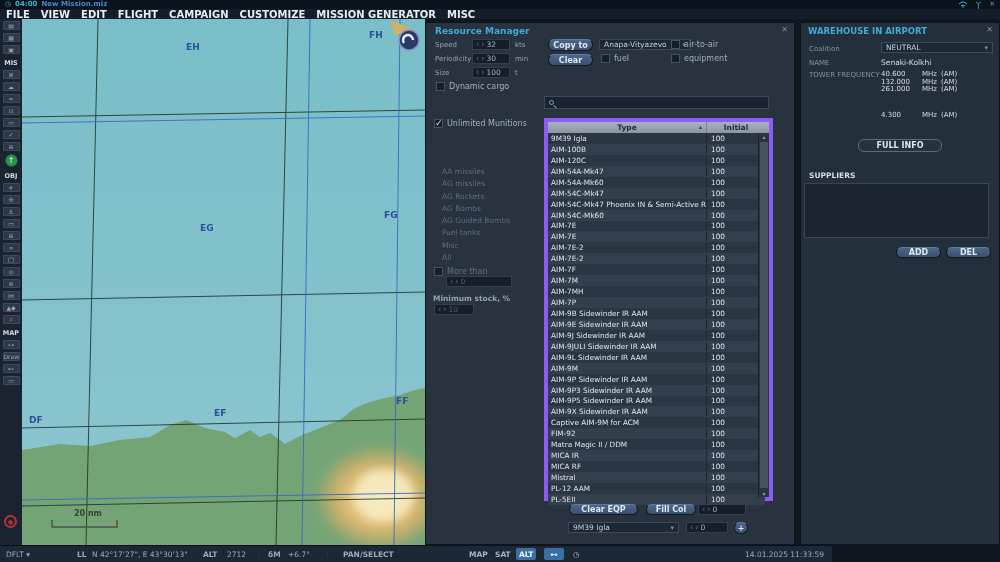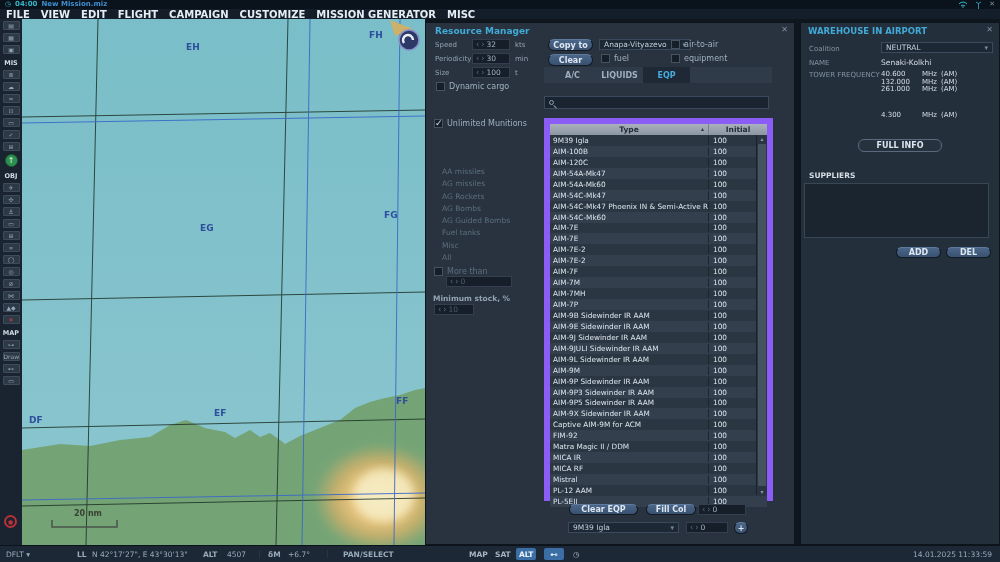--- a/index.html
+++ b/index.html
@@ -54,21 +54,21 @@
 .tab{width:47px;height:16px;display:flex;align-items:center;justify-content:center;color:#9eafbf;font-weight:bold;font-size:8px}
 .tab.active{background:#1e2935;color:#46abdf}
 
 .search{position:absolute;left:118px;top:73px;width:225px;height:13px;background:#1a2431;border:1px solid #3a4a5c;display:flex;align-items:center;gap:4px;padding:0 4px}
 .mag{width:5px;height:5px;border:1px solid #8ea0b0;border-radius:50%;position:relative;flex:none}
 .mag::after{content:"";position:absolute;left:4px;top:4px;width:4px;height:1px;background:#8ea0b0;transform:rotate(45deg);transform-origin:0 0}
 
 .filters{position:absolute;left:16px;top:144px;width:100px}
 .filter-item{color:#5c6e7d;font-size:7.5px;height:12.3px;white-space:nowrap}
 
-.rm-table{position:absolute;left:118px;top:95px;width:229px;height:383px;border:6px solid #8b5cf6;background:#222c38}
+.rm-table{position:absolute;left:118px;top:95px;width:229px;height:383px;border:4px solid #8b5cf6;background:#222c38}
 .thead{display:flex;height:11px;background:linear-gradient(#a9b1bb,#8c96a2);color:#1e2a38;font-size:7.5px;font-weight:bold}
 .th-type{width:158px;display:flex;justify-content:center;align-items:center;position:relative}
 .th-sort{position:absolute;right:4px;top:1px;font-size:6px;color:#2c3a48}
 .th-initial{width:59px;display:flex;justify-content:center;align-items:center;border-left:1px solid #78828e}
 .tbody{height:372px;overflow:hidden;width:217px}
 .trow{display:flex;height:10.94px;font-size:7.3px;color:#dde6ee;align-items:center}
 .trow:nth-child(odd){background:#2b3643}
 .trow:nth-child(even){background:#333f4d}
 .td-type{width:158px;padding-left:3px;white-space:nowrap;overflow:hidden}
 .td-initial{width:59px;padding-left:4px;border-left:1px solid #1c2631}
@@ -77,21 +77,21 @@
 
 
 .wh-label{position:absolute;color:#8494a2;font-size:7px;white-space:nowrap}
 .wh-value{position:absolute;color:#d6dee6;font-size:7.5px;white-space:nowrap}
 .freq-row{position:absolute;left:80px;color:#d6dee6;font-size:7px;white-space:nowrap}
 .freq-row span{display:inline-block}
 .fv{width:27px}.fu{width:17px;margin-left:14px}.fm{margin-left:2px}
 .suppliers-box{position:absolute;left:3px;top:160px;width:185px;height:55px;background:#1a2530;border:1px solid #394754}
 
 
-.statusbar{position:absolute;left:0;top:545px;width:1000px;height:17px;background:#1c2836;border-top:1px solid #0c1219;font-size:7.5px;color:#9aabb9;z-index:9}
+.statusbar{position:absolute;left:0;top:545px;width:832px;height:17px;background:#1c2836;border-top:1px solid #0c1219;font-size:7.5px;color:#9aabb9;z-index:9}
 .sb{position:absolute;top:4px;white-space:nowrap}
 .sb-sep{position:absolute;top:3px;color:#32404e}
 .sb-btn{position:absolute;top:2px;height:12px;padding:0 3px;display:flex;align-items:center;justify-content:center;font-weight:bold;font-size:7.5px;color:#a8b6c2}
 .sb-blue{background:#3a6ea5;color:#eef4fa;border-radius:2px}
 </style>
 </head>
 <body>
 
 <div id="app">
 
@@ -262,25 +262,20 @@
           <span class="caret">▾</span>
       </div>
 
       <span class="checkbox" style="left:245px;top:17px"></span>
       <span class="cb-label" style="left:258px;top:17px">air-to-air</span>
       <span class="checkbox" style="left:175px;top:31px"></span>
       <span class="cb-label" style="left:188px;top:31px">fuel</span>
       <span class="checkbox" style="left:245px;top:31px"></span>
       <span class="cb-label" style="left:258px;top:31px">equipment</span>
 
-      <div class="tabbar" id="rm-tabs">
-          <div class="tab">A/C</div>
-          <div class="tab">LIQUIDS</div>
-          <div class="tab active">EQP</div>
-        </div>
 
       <div class="search">
         <span class="mag"></span>
       </div>
 
       <span class="checkbox checked" style="left:8px;top:96px"></span>
       <span class="cb-label" style="left:21px;top:96px">Unlimited Munitions</span>
 
       <div class="filters" id="rm-filters">
           <div class="filter-item">AA missiles</div>
@@ -508,21 +503,21 @@
       <div class="btn" style="left:95px;top:224px;width:45px;height:11px">ADD</div>
       <div class="btn" style="left:145px;top:224px;width:45px;height:11px">DEL</div>
     </div>
   </div>
 
   <div class="statusbar">
     <span class="sb" style="left:6px"><span>DFLT</span> <span>▾</span></span>
     <span class="sb" style="left:77px;font-weight:bold">LL</span>
     <span class="sb" style="left:92px">N 42°17'27", E 43°30'13"</span>
     <span class="sb" style="left:203px;font-weight:bold">ALT</span>
-    <span class="sb" style="left:227px">4507</span>
+    <span class="sb" style="left:227px">2712</span>
     <span class="sb-sep" style="left:258px">|</span>
     <span class="sb" style="left:268px;font-weight:bold">δM</span>
     <span class="sb" style="left:288px">+6.7°</span>
     <span class="sb-sep" style="left:326px">|</span>
     <span class="sb" style="left:343px;font-weight:bold">PAN/SELECT</span>
     <span class="sb-btn" style="left:466px">MAP</span>
     <span class="sb-btn" style="left:492px">SAT</span>
     <span class="sb-btn sb-blue" style="left:516px">ALT</span>
     <span class="sb-btn sb-blue" style="left:544px;width:20px">⊷</span>
     <span class="sb-btn" style="left:570px">◷</span>

